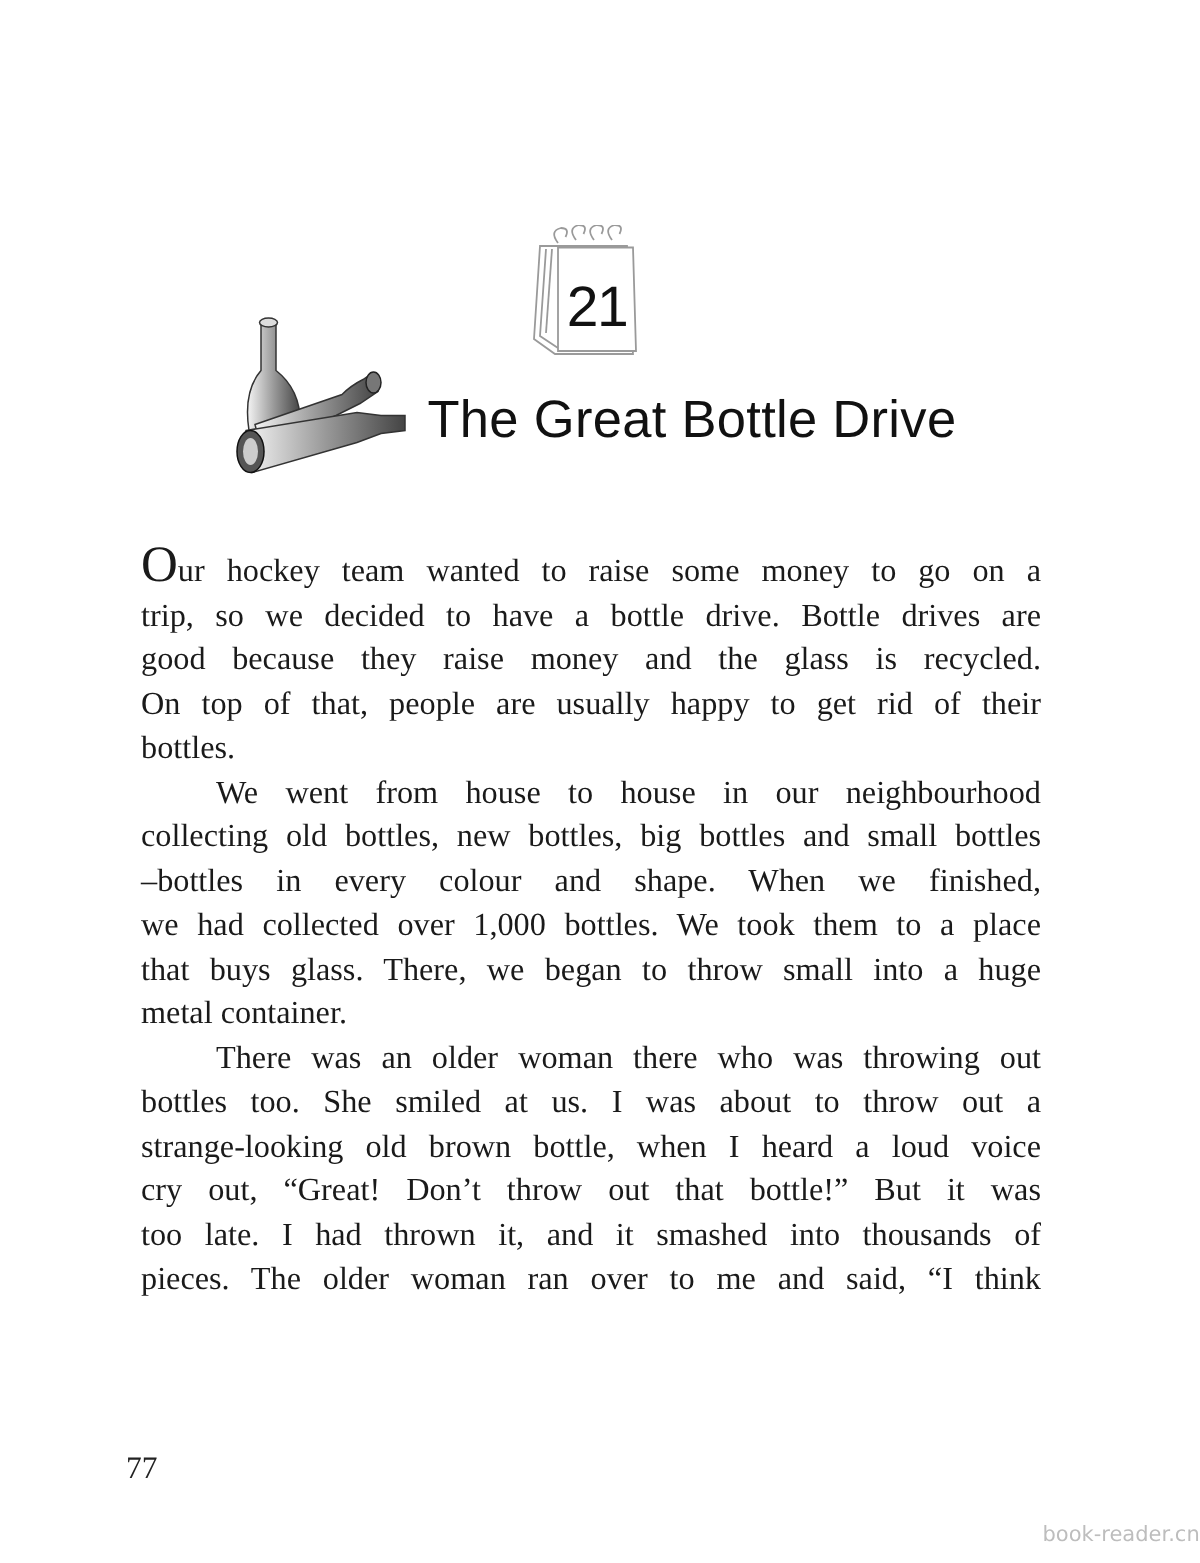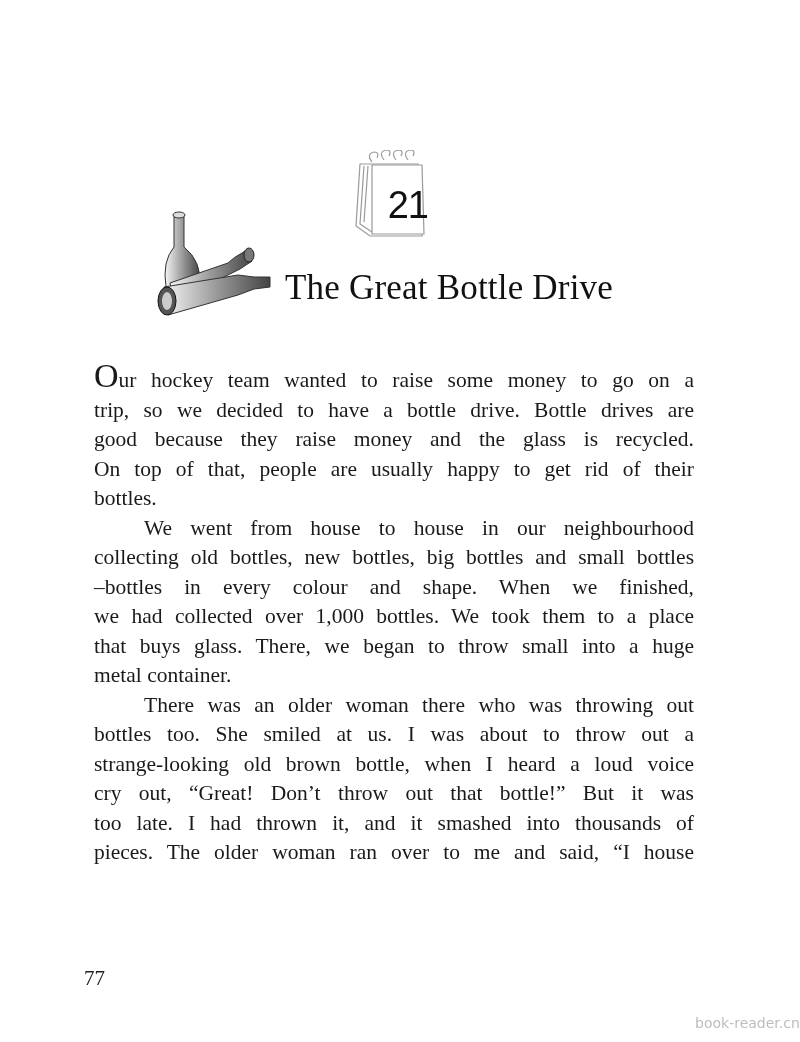--- a/index.html
+++ b/index.html
@@ -1,20 +1,20 @@
 <!DOCTYPE html>
 <html><head>
 <meta charset="utf-8">
 <style>
   html, body { margin:0; padding:0; }
   body { width:800px; height:1042px; background:#ffffff; position:relative; overflow:hidden; color:#1a1a1a; }
   .calendar { position:absolute; left:348px; top:150px; width:80px; height:90px; }
-  .cal-num { position:absolute; left:368px; top:184px; width:60px; font-family:"Liberation Sans", sans-serif; font-size:38px; color:#111; text-align:right; letter-spacing:-1px; }
+  .cal-num { position:absolute; left:368px; top:184px; width:60px; font-family:"Liberation Sans", sans-serif; font-size:38px; color:#111; text-align:center; letter-spacing:-1px; }
   .bottles { position:absolute; left:150px; top:205px; width:130px; height:120px; }
-  .title { position:absolute; left:285px; top:268px; font-family:Liberation Serif, serif; font-size:35px; color:#111; letter-spacing:0.2px; white-space:nowrap; }
+  .title { position:absolute; left:285px; top:260px; font-family:Liberation Sans, sans-serif; font-size:35px; color:#111; letter-spacing:0.2px; white-space:nowrap; }
   .body { position:absolute; left:94px; top:366px; width:600px; font-family:"Liberation Serif", serif; font-size:21.5px; line-height:29.5px; color:#1a1a1a; }
   .line { display:block; white-space:nowrap; text-align:justify; text-align-last:justify; height:29.5px; }
   .line.last { text-align-last:left; }
   .line.indent { padding-left:50px; }
   .dropcap { font-size:34px; line-height:20px; }
   .page-num { position:absolute; left:84px; top:966px; font-family:"Liberation Serif", serif; font-size:21px; color:#222; }
   .watermark { position:absolute; left:695px; top:1015px; font-family:"DejaVu Sans", sans-serif; font-size:14px; color:#bdbdbd; }
 </style>
 </head>
 <body>
@@ -62,17 +62,17 @@
   <span class="line">collecting old bottles, new bottles, big bottles and small bottles</span>
   <span class="line">–bottles in every colour and shape. When we finished,</span>
   <span class="line">we had collected over 1,000 bottles. We took them to a place</span>
   <span class="line">that buys glass. There, we began to throw small into a huge</span>
   <span class="line last">metal container.</span>
   <span class="line indent">There was an older woman there who was throwing out</span>
   <span class="line">bottles too. She smiled at us. I was about to throw out a</span>
   <span class="line">strange-looking old brown bottle, when I heard a loud voice</span>
   <span class="line">cry out, “Great! Don’t throw out that bottle!” But it was</span>
   <span class="line">too late. I had thrown it, and it smashed into thousands of</span>
-  <span class="line">pieces. The older woman ran over to me and said, “I house</span>
+  <span class="line">pieces. The older woman ran over to me and said, “I think</span>
 </div>
 
 <div class="page-num">77</div>
 <div class="watermark">book-reader.cn</div>
 
 </body></html>

